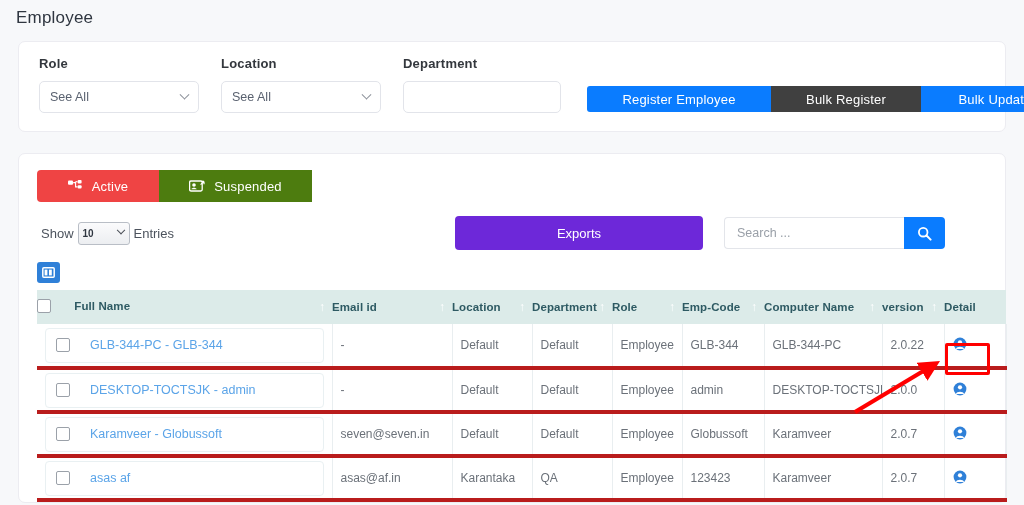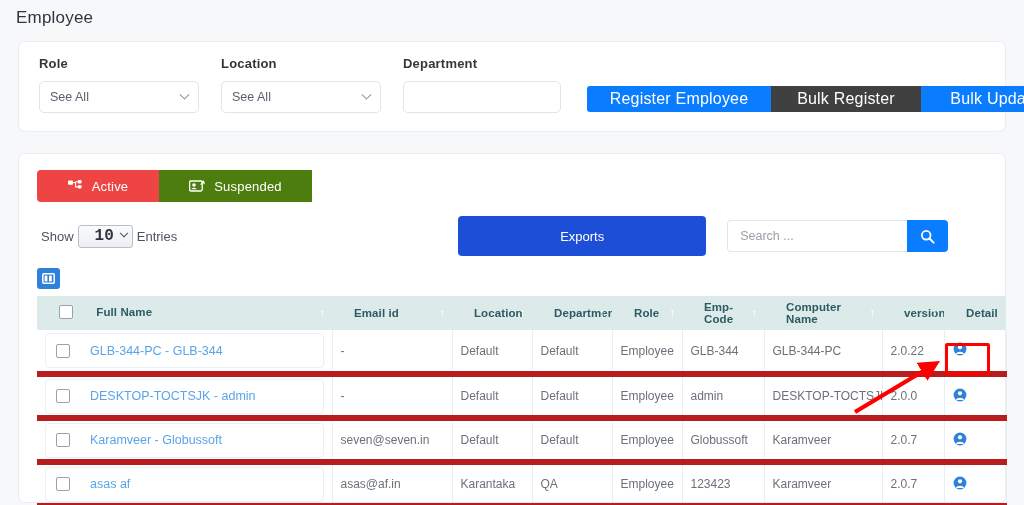--- a/index.html
+++ b/index.html
@@ -52,21 +52,21 @@
     width: 7px; height: 7px;
     border-right: 1.4px solid #8a8f98;
     border-bottom: 1.4px solid #8a8f98;
     transform: rotate(45deg) translate(-2px,-2px);
   }
   .text-box { width: 158px; }
 
   .btn-group { display: flex; margin-left: 4px; margin-bottom: 1px; }
   .btn-group .gbtn {
     height: 26px;
-    font-size: 16px;
+    font-size: 13px;
     color: #fff;
     display: flex; align-items: center; justify-content: center;
     border: none; cursor: pointer;
     letter-spacing: .2px;
     padding: 0 8px;
   }
   .gbtn.b1 { background: #0a7cff; width: 184px; border-radius: 3px 0 0 3px; }
   .gbtn.b2 { background: #404040; width: 150px; }
   .gbtn.b3 { background: #0a7cff; width: 148px; border-radius: 0 3px 3px 0; }
 
@@ -88,30 +88,30 @@
     display: flex; align-items: center;
     margin-top: 14px;
   }
   .show-entries { display: flex; align-items: center; font-size: 13px; color: #4c535d; }
   .show-entries .lbl { margin: 0 4px; }
   .entries-select {
     height: 23px; min-width: 52px;
     border: 1px solid #b9bec6; border-radius: 3px;
     background: linear-gradient(#fbfbfc,#eceef1);
     display: flex; align-items: center; justify-content: space-between;
-    padding: 0 5px 0 16px; font-size: 16px; color: #2f3640; font-weight: bold; font-family: Liberation Mono, monospace;
+    padding: 0 5px 0 4px; font-size: 10px; color: #2f3640; font-weight: bold;
   }
   .entries-select .chev2 {
     width: 6px; height: 6px; margin-left: 7px;
     border-right: 1.4px solid #4a4f57; border-bottom: 1.4px solid #4a4f57;
     transform: rotate(45deg) translate(-2px,-2px);
   }
 
   .exports-btn {
-    width: 248px; height: 40px; background: #1d4ed8; color: #fff;
+    width: 248px; height: 34px; background: #6d28d9; color: #fff;
     border-radius: 4px; display: flex; align-items: center; justify-content: center;
     font-size: 13px; margin-left: 277px; cursor: pointer;
   }
   .search-wrap {
     margin-left: 21px; display: flex; height: 32px;
     width: 221px;
     border-radius: 9px;
   }
   .search-input {
     flex: 1; border: 1px solid #e3e5ea; border-right: none;
@@ -132,21 +132,21 @@
 
   
   table.emp { width: 100%; border-collapse: collapse; margin-top: 6px; table-layout: fixed; }
   table.emp th {
     background: #dcebe9;
     color: #2e5a63;
     font-size: 11.5px;
     font-weight: bold;
     text-align: left;
     height: 34px;
-    padding: 0 22px;
+    padding: 0 0;
     border: none;
     position: relative;
     letter-spacing: .1px;
   }
   table.emp th.c-name { width: 295px; }
   table.emp th.c-email { width: 120px; }
   table.emp th.c-loc { width: 80px; }
   table.emp th.c-dept { width: 80px; }
   table.emp th.c-role { width: 70px; }
   table.emp th.c-code { width: 82px; }
@@ -154,21 +154,21 @@
   table.emp th.c-ver { width: 62px; }
   table.emp th.c-detail { width: 62px; }
   .sort-arrow {
     position: absolute; right: 7px; top: 50%; margin-top: -7px;
     color: #ffffff; font-size: 12px; line-height: 14px;
   }
   table.emp td {
     height: 44px;
     font-size: 12px;
     color: #6b7179;
-    border-bottom: 6px solid #b91c1c;
+    border-bottom: 4px solid #b91c1c;
     border-right: 1px solid #e9eef0;
     padding: 0 8px;
     overflow: hidden; white-space: nowrap;
   }
   table.emp td.name-cell { border-right: 1px solid #e9eef0; }
   .name-inner {
     border: 1px solid #e9f0f2; border-radius: 4px;
     height: 35px; display: flex; align-items: center; padding: 0 10px;
   }
   .row-check, .head-check {

